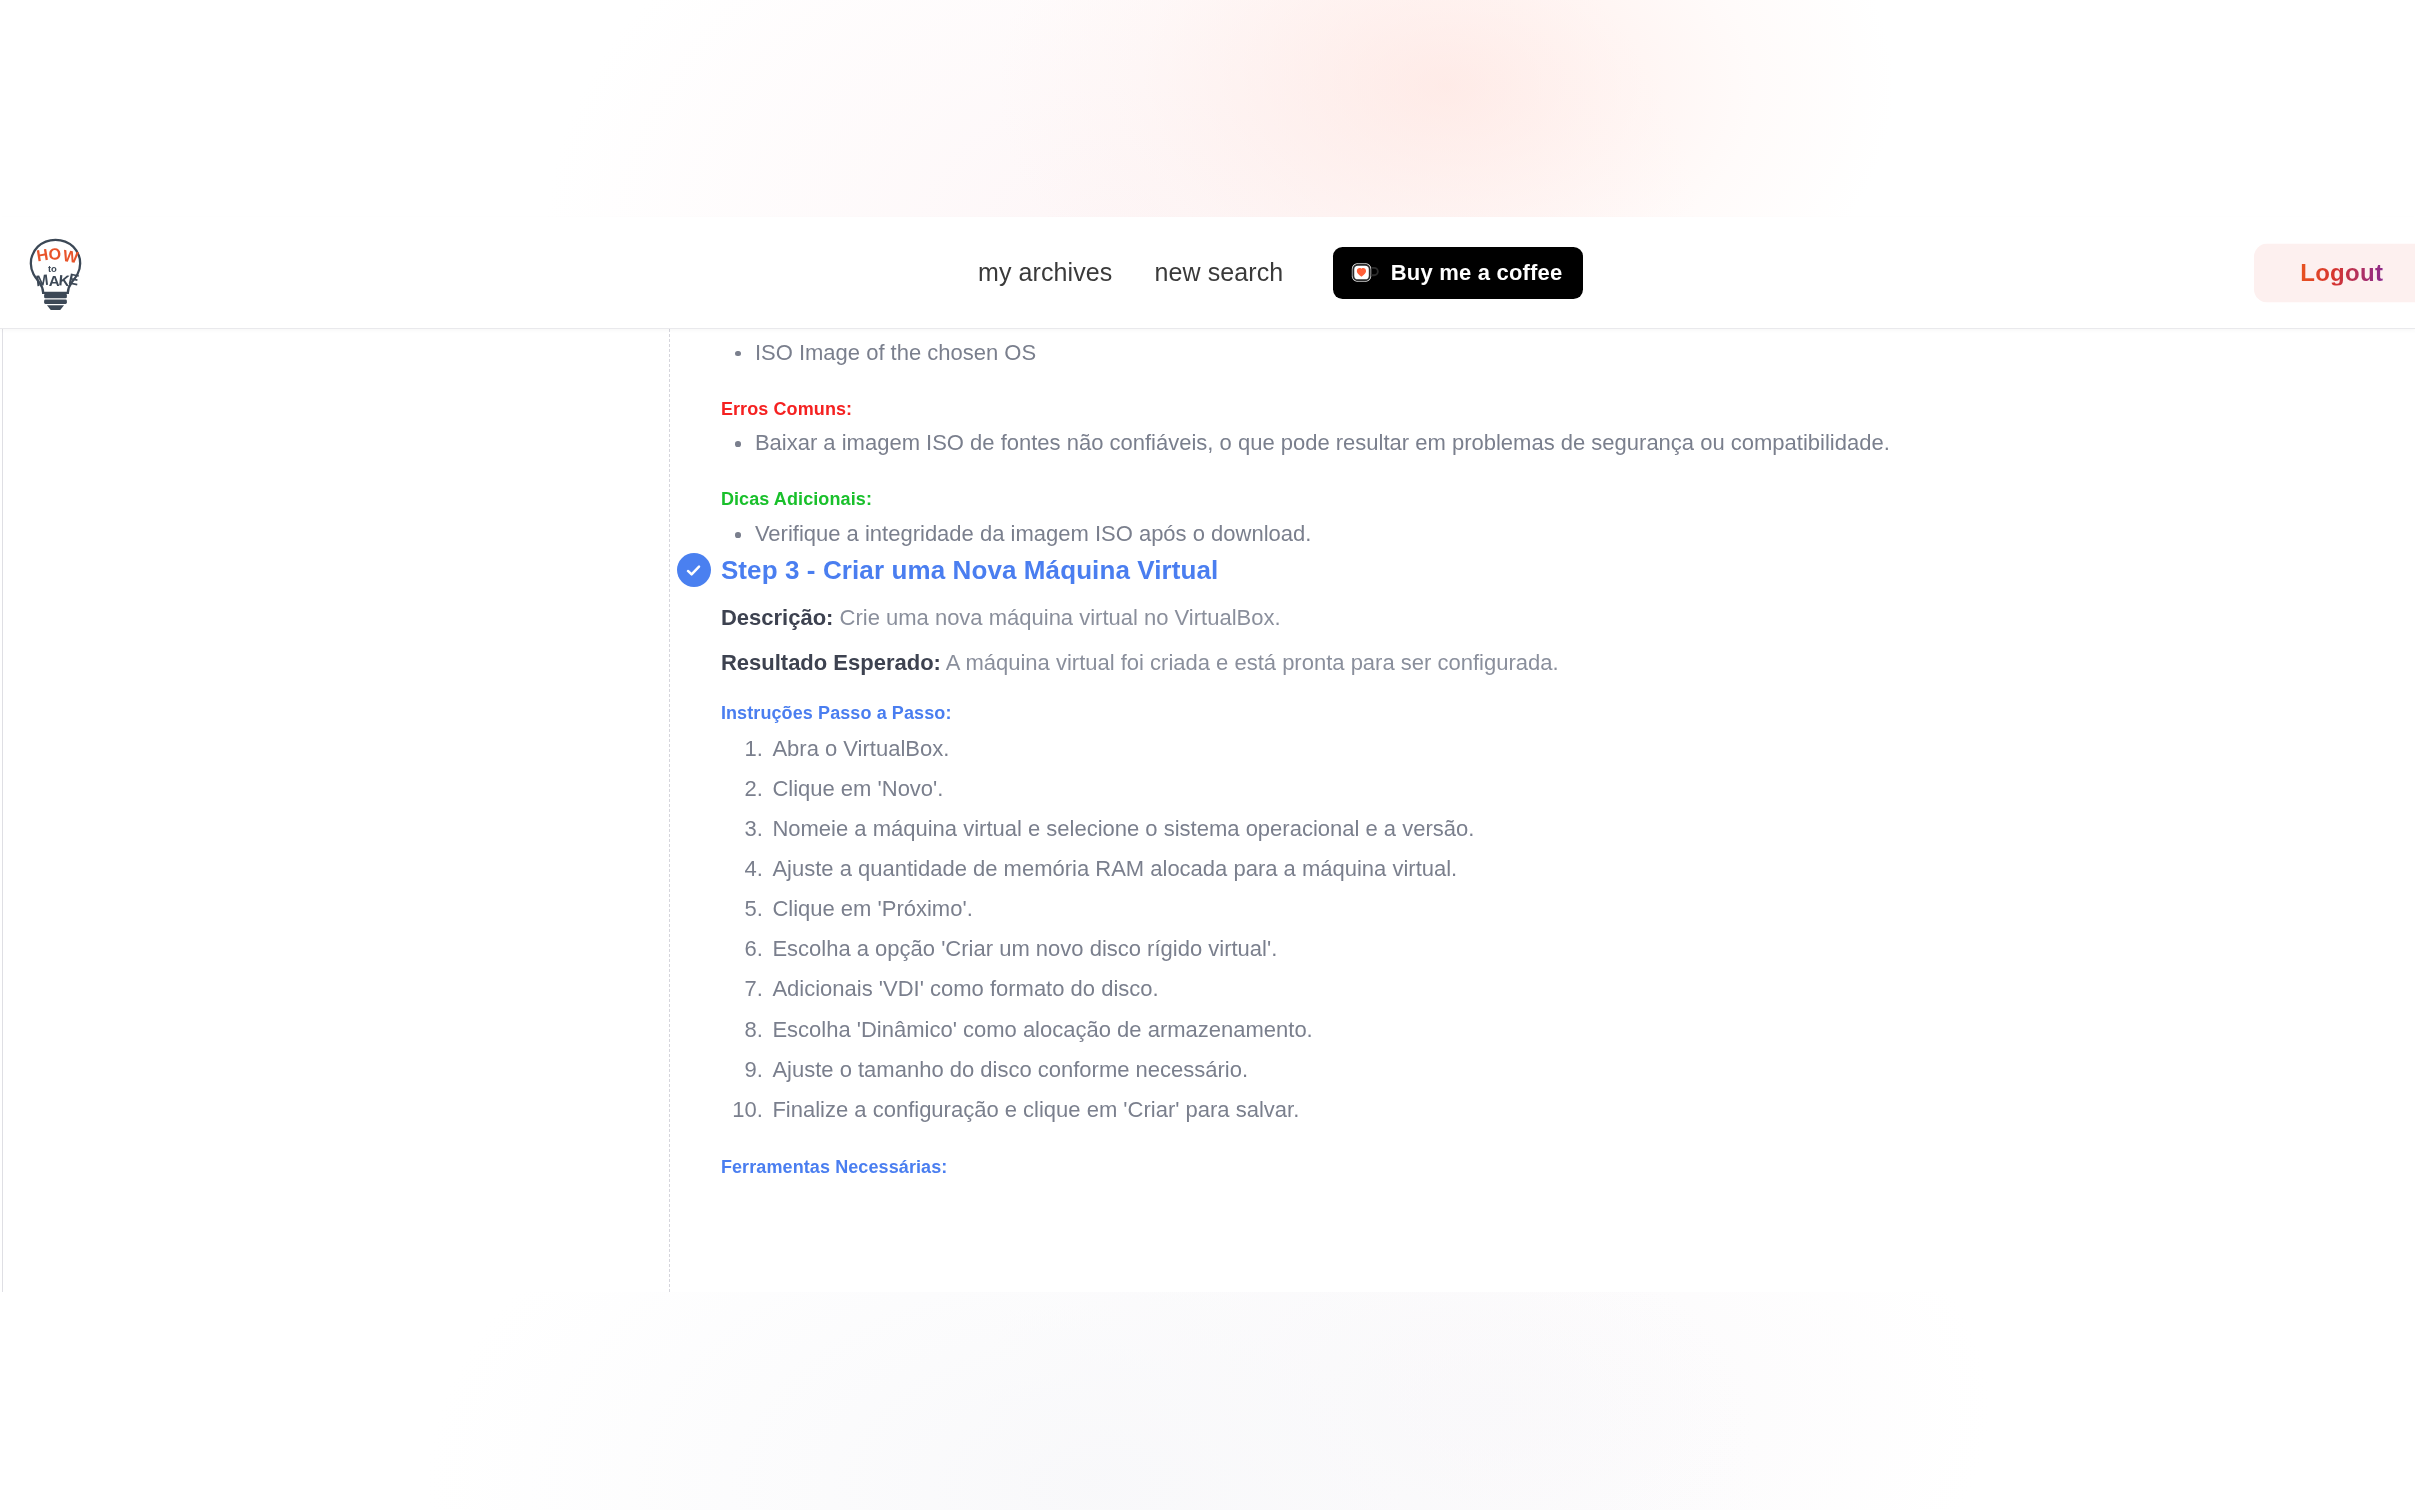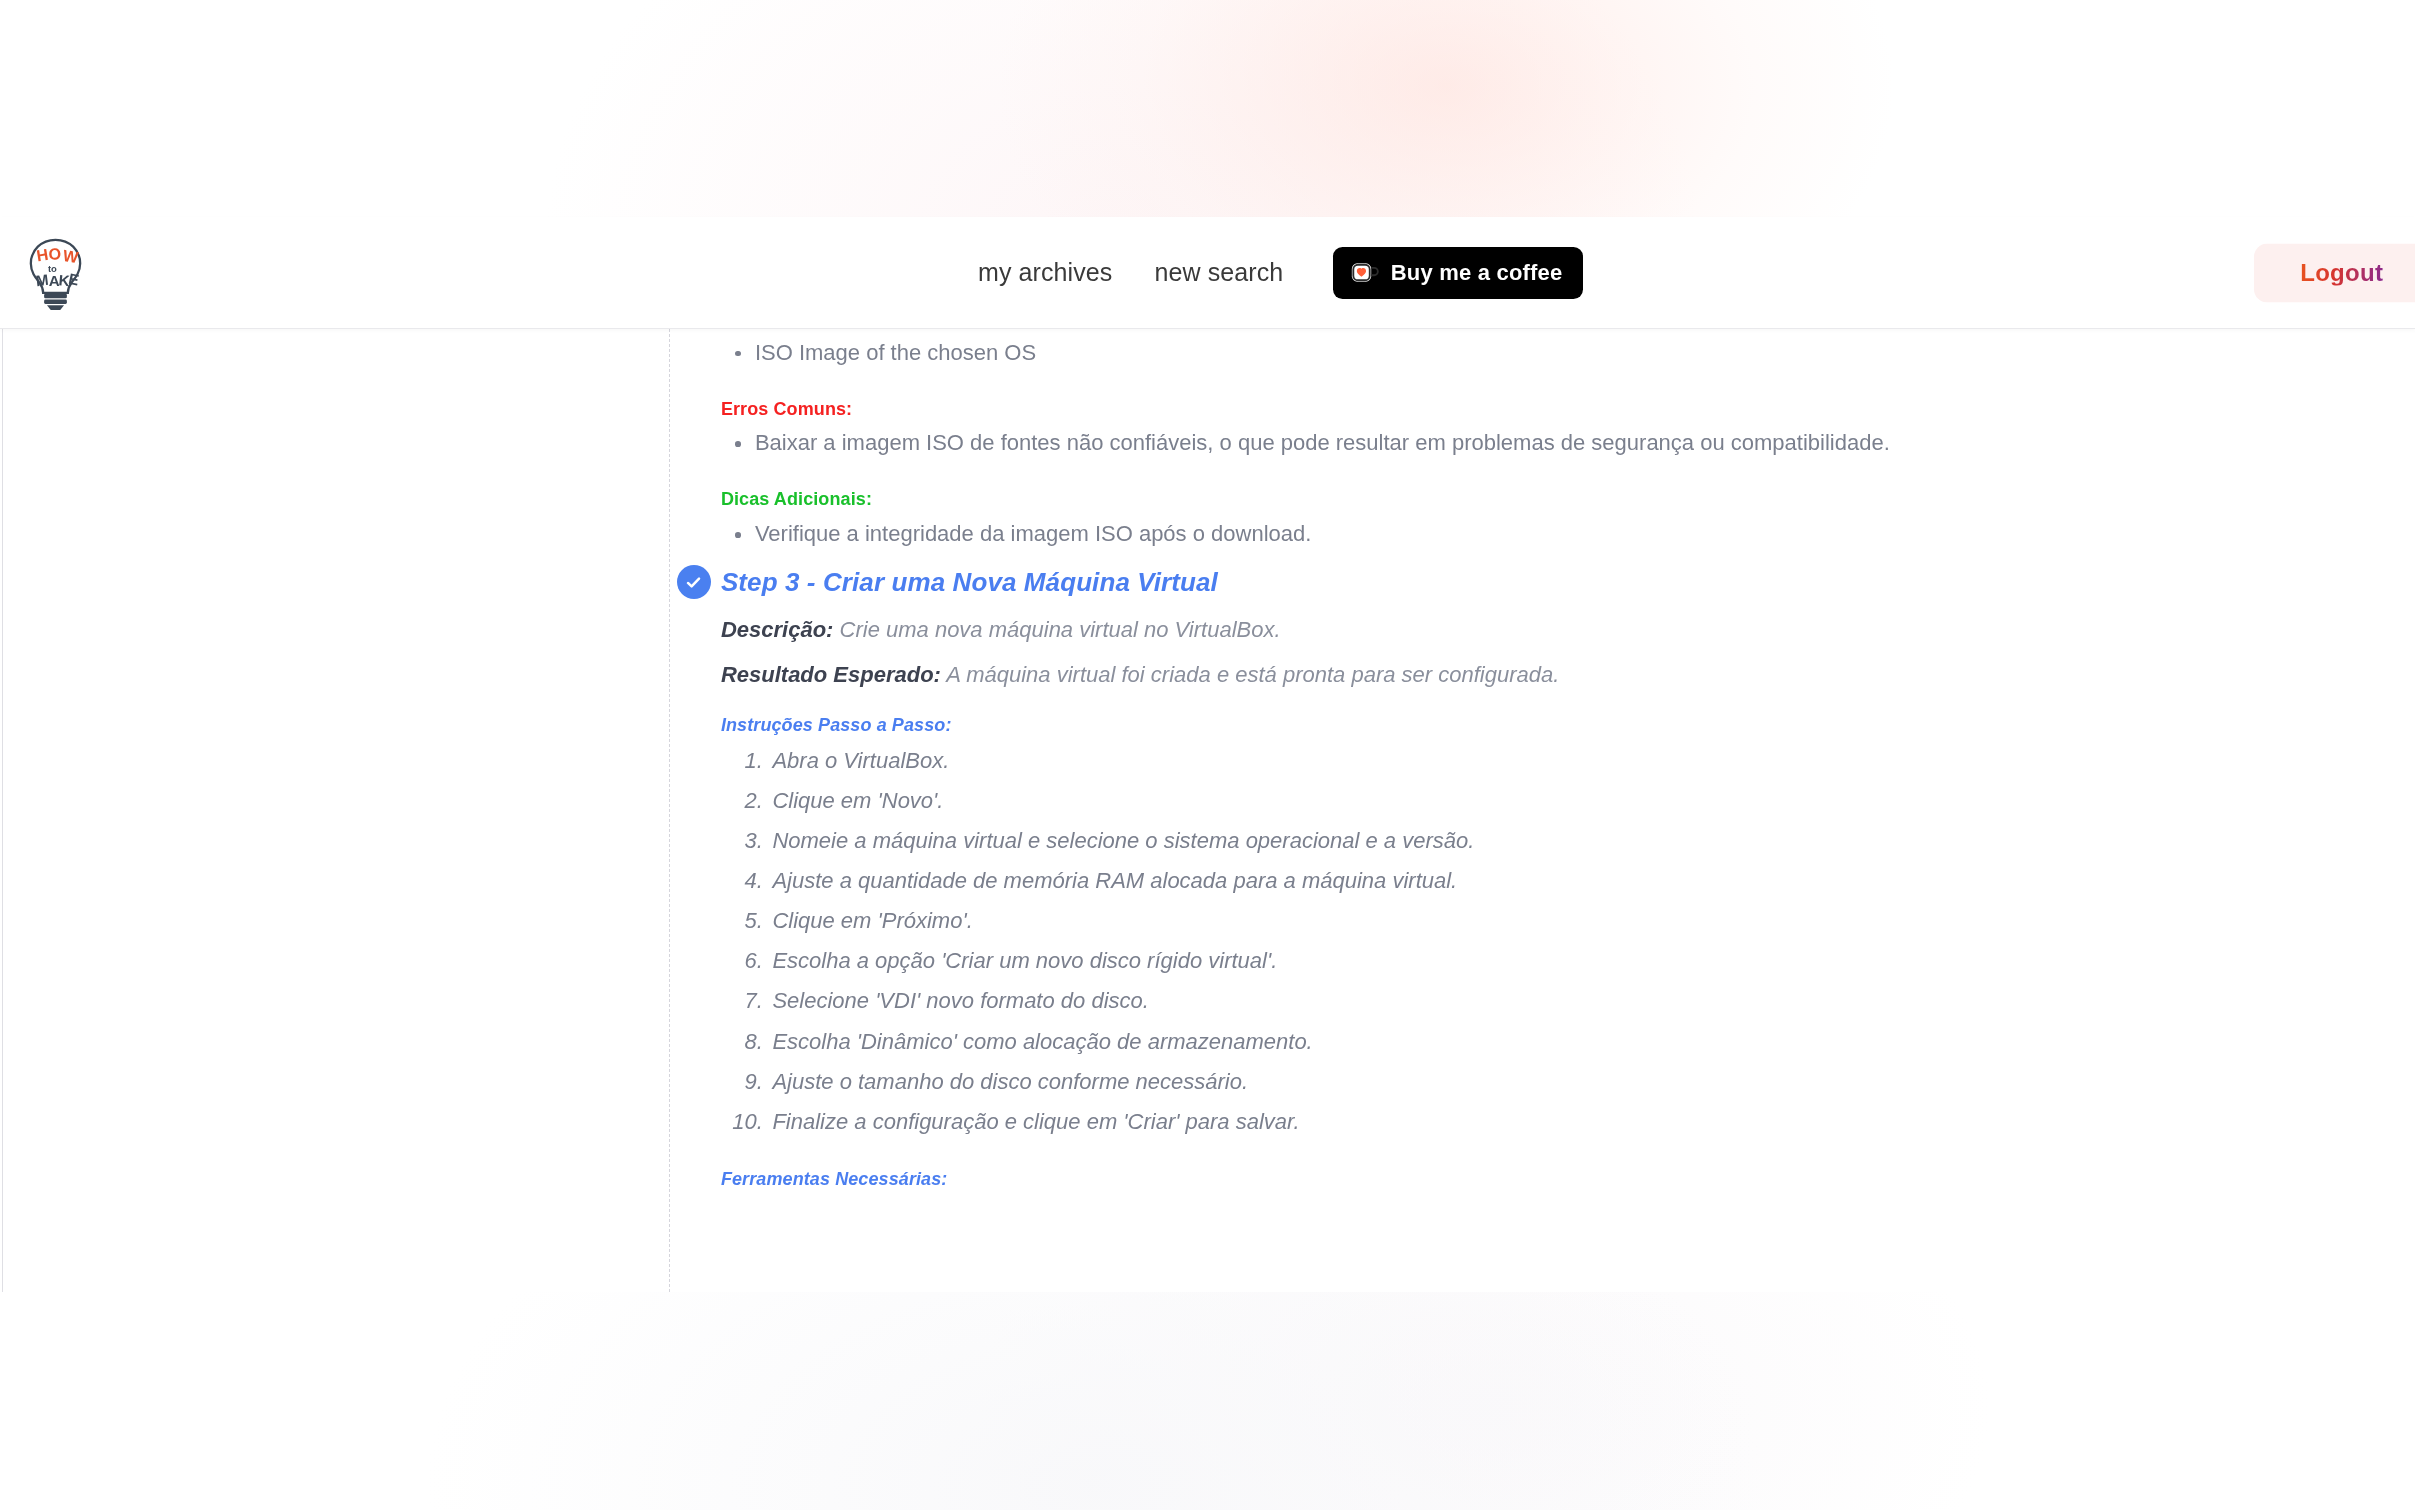--- a/index.html
+++ b/index.html
@@ -219,21 +219,21 @@
     height: 34px;
     border-radius: 50%;
     background: #4a80f0;
     display: flex;
     align-items: center;
     justify-content: center;
   }
   .step-badge svg { width: 19px; height: 19px; display: block; }
 
   .frag-top { position: absolute; left: 718px; top: 5.7px; width: 1617px; }
-  .step-3   { position: absolute; left: 718px; top: 238px; width: 1617px; font-style: italic; }
+  .step-3   { position: absolute; left: 718px; top: 226px; width: 1617px; }
 </style>
 </head>
 <body>
 
 <div class="backdrop"></div>
 
 <header class="site-header">
 
   <a class="brand">
     <svg viewBox="0 0 64 78" width="61" height="74">
@@ -339,21 +339,21 @@
       <li>
           <span class="num">5.</span>
           <span>Clique em 'Próximo'.</span>
         </li>
       <li>
           <span class="num">6.</span>
           <span>Escolha a opção 'Criar um novo disco rígido virtual'.</span>
         </li>
       <li>
           <span class="num">7.</span>
-          <span>Selecione 'VDI' novo formato do disco.</span>
+          <span>Adicionais 'VDI' como formato do disco.</span>
         </li>
       <li>
           <span class="num">8.</span>
           <span>Escolha 'Dinâmico' como alocação de armazenamento.</span>
         </li>
       <li>
           <span class="num">9.</span>
           <span>Ajuste o tamanho do disco conforme necessário.</span>
         </li>
       <li>

